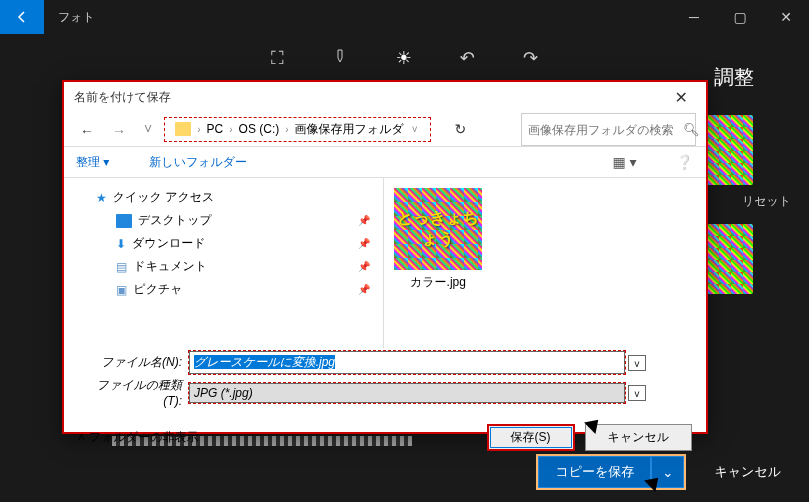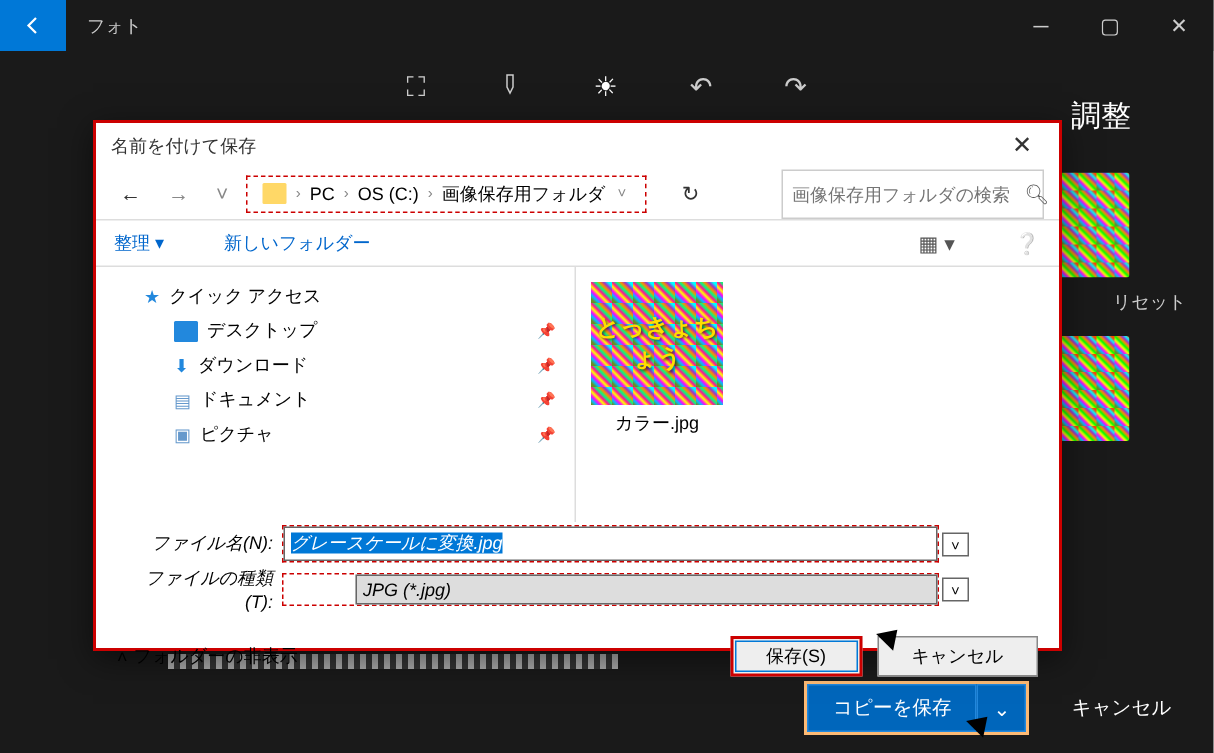--- a/index.html
+++ b/index.html
@@ -63,21 +63,21 @@
 .file-thumb { width: 88px; height: 82px; background: linear-gradient(45deg, #6b8e23 10%, #00bfff 20%, #ff00ff 30%, #ffff00 40%, #ff1493 50%, #00ff7f 60%, #ff8c00 70%, #9932cc 80%, #00ffff 90%); background-size: 14px 14px; display: flex; align-items: center; justify-content: center; color: #ffdd00; font-size: 16px; font-weight: bold; text-shadow: 1px 1px 2px rgba(0,0,0,0.6); }
 .file-name { font-size: 12px; margin-top: 4px; }
 
 .dlg-fields { padding: 2px 60px 4px 30px; font-style: italic; }
 .field-row { display: flex; align-items: center; margin-bottom: 2px; }
 .field-label { width: 94px; text-align: right; font-size: 12px; padding-right: 6px; }
 .filename-wrap { flex: 1; display: flex; border: 1.5px dashed #cc0000; padding: 0px; }
 .filename-input { flex: 1; border: 1px solid #666; font-size: 12px; padding: 2px 4px; }
 .filename-input .sel { background: #0078d7; color: white; }
 .filetype-wrap { flex: 1; display: flex; border: 1.5px dashed #cc0000; padding: 0px; }
-.filetype-input { flex: 1; border: 1px solid #666; background: #ddd; font-size: 12px; padding: 2px 4px; margin-left: 48px; }
+.filetype-input { flex: 1; border: 1px solid #666; background: #ddd; font-size: 12px; padding: 2px 4px; }
 .combo-arrow { width: 18px; border: 1px solid #666; text-align: center; font-size: 10px; padding-top: 3px; margin-left: 2px; }
 
 .dlg-footer { display: flex; align-items: center; padding: 10px 14px; }
 .hide-folders { font-size: 12px; display: flex; align-items: center; gap: 4px; }
 .dlg-btns { margin-left: auto; display: flex; gap: 10px; }
 .dlg-btn { font-size: 12px; padding: 3px 22px; border: 1px solid #888; background: #eee; }
 .dlg-save-btn { border: 2.5px solid #cc0000; outline: 1px solid #0078d7; outline-offset: -4px; }
 
 .cursor { position: absolute; width: 0; height: 0; z-index: 100; }
 .cursor::before { content: ''; position: absolute; border-left: 12px solid black; border-top: 8px solid transparent; border-bottom: 8px solid transparent; transform: rotate(-45deg); }

